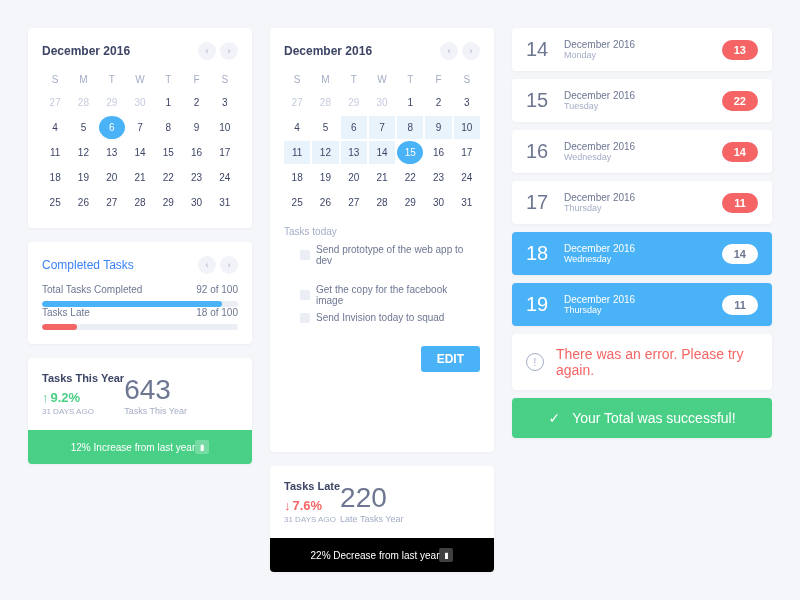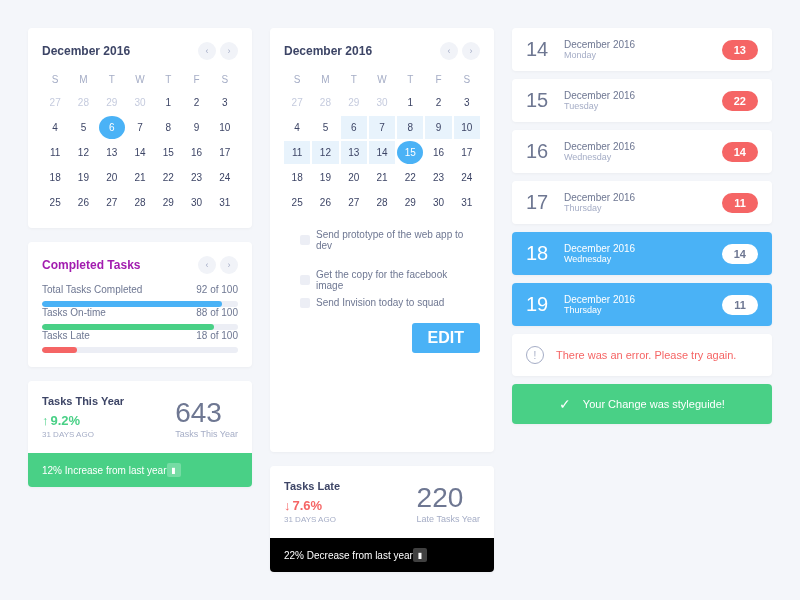--- a/index.html
+++ b/index.html
@@ -18,54 +18,54 @@
 .day{font-size:10px;color:#3d4566;padding:6px 0;border-radius:50%;cursor:pointer}
 .day.mute{color:#c5cbde}
 .day.sel{background:#4ab2f6;color:#fff}
 .range-row{background:#e8f3fc}
 .cal-grid.r2 .day{border-radius:0}
 .cal-grid.r2 .day.sel{border-radius:50%}
 .tasks-sec{margin-top:12px}
 .ts-lbl{font-size:10px;color:#a5adc6;margin-bottom:4px}
 .tsk{display:flex;align-items:center;gap:6px;font-size:10px;color:#6e7792;padding:3px 16px}
 .chk{width:10px;height:10px;background:#eceef5;border-radius:2px;flex-shrink:0}
-.edit-btn{background:#4ab2f6;color:#fff;border:none;padding:6px 16px;border-radius:3px;font-size:16px;font-weight:600;float:right;margin-top:0;cursor:pointer}
-.ct-title{font-size:12px;font-weight:700;color:#a21caf}
+.edit-btn{background:#4ab2f6;color:#fff;border:none;padding:6px 16px;border-radius:3px;font-size:12px;font-weight:600;float:right;margin-top:8px;cursor:pointer}
+.ct-title{font-size:12px;font-weight:400;color:#3b82f6}
 .bar-row{}
 .bar-lbl{display:flex;justify-content:space-between;font-size:10px;color:#6e7792;margin-bottom:6px}
 .bar-bg{height:6px;background:#eceef5;border-radius:3px;overflow:hidden}
 .bar-fill{height:100%;border-radius:3px}
 .stat-card{padding:0}
-.stat-top{padding:14px;display:flex;justify-content:space-between;align-items:flex-end}
+.stat-top{padding:14px;display:flex;align-items:flex-end}
 .stat-l{display:flex;flex-direction:column;gap:2px}
 .stat-title{font-size:11px;font-weight:600;color:#3d4566;margin-bottom:4px}
 .pct{font-size:13px;font-weight:600;display:flex;align-items:center;gap:2px}
 .pct.up{color:#49d086}
 .pct.down{color:#f56565}
 .ago{font-size:8px;color:#a5adc6}
 .big-num{font-size:28px;font-weight:400;color:#6e7792;line-height:1}
 .sub-lbl{font-size:9px;color:#a5adc6;text-align:right;margin-top:2px}
-.stat-foot{padding:10px 14px;color:#fff;font-size:10px;display:flex;justify-content:flex-start;align-items:center;border-radius:0 0 4px 4px}
+.stat-foot{padding:10px 14px;color:#fff;font-size:10px;display:flex;justify-content:center;align-items:center;border-radius:0 0 4px 4px}
 .stat-foot.green{background:#49d086}
 .stat-foot.red{background:#000000}
 .chart-icon{width:14px;height:14px;background:rgba(255,255,255,.25);border-radius:2px;display:flex;align-items:center;justify-content:center;font-size:8px}
 .date-row{background:#fff;border-radius:4px;padding:10px 14px;display:flex;align-items:center;gap:12px;box-shadow:0 1px 3px rgba(0,0,0,.04)}
 .date-row.blue{background:#4ab2f6;color:#fff}
 .dn{font-size:20px;font-weight:400;color:#6e7792;width:26px}
 .date-row.blue .dn{color:#fff}
 .dm{flex:1}
 .dm1{font-size:10px;color:#6e7792}
 .dm2{font-size:9px;color:#a5adc6}
 .date-row.blue .dm1,.date-row.blue .dm2{color:#fff}
 .badge{background:#f56565;color:#fff;padding:4px 12px;border-radius:12px;font-size:11px;font-weight:600}
 .date-row.blue .badge{background:#fff;color:#6e7792}
 .alert{background:#fff;border-radius:4px;padding:12px 14px;display:flex;align-items:center;gap:12px;box-shadow:0 1px 3px rgba(0,0,0,.04)}
 .alert.success{background:#49d086;color:#fff;justify-content:center}
 .alert-icon{width:18px;height:18px;border:1.5px solid #a5adc6;border-radius:50%;display:flex;align-items:center;justify-content:center;font-size:10px;color:#a5adc6;flex-shrink:0}
-.alert-text{font-size:11px;color:#f56565}
+.alert-text{font-size:14px;color:#f56565}
 .alert.success .alert-text{color:#fff;font-weight:500}
 .check{font-size:14px}
 .col3{gap:8px}
 </style>
 </head>
 <body>
 
 <div class="col col1">
   <div class="card">
     <div class="cal-head">
@@ -134,29 +134,20 @@
           <div class="bar-lbl">
             <span>Total Tasks Completed</span>
             <span>92 of 100</span>
           </div>
           <div class="bar-bg">
             <div class="bar-fill" style="width:92%;background:#4ab2f6"></div>
           </div>
         </div>
         <div class="bar-row">
           <div class="bar-lbl">
-            <span>Tasks On-time</span>
-            <span>88 of 100</span>
-          </div>
-          <div class="bar-bg">
-            <div class="bar-fill" style="width:88%;background:#49d086"></div>
-          </div>
-        </div>
-        <div class="bar-row">
-          <div class="bar-lbl">
             <span>Tasks Late</span>
             <span>18 of 100</span>
           </div>
           <div class="bar-bg">
             <div class="bar-fill" style="width:18%;background:#f56565"></div>
           </div>
         </div>
       </div>
   </div>
 
@@ -227,20 +218,21 @@
         <div class="day">25</div>
         <div class="day">26</div>
         <div class="day">27</div>
         <div class="day">28</div>
         <div class="day">29</div>
         <div class="day">30</div>
         <div class="day">31</div>
       </div>
     <div id="taskgroups">
         <div class="tasks-sec">
+          <div class="ts-lbl">Tasks today</div>
           <div class="tsk">
             <div class="chk"></div>
             <span>Send prototype of the web app to dev</span>
           </div>
         </div>
         <div class="tasks-sec">
           <div class="tsk">
             <div class="chk"></div>
             <span>Get the copy for the facebook image</span>
           </div>
@@ -323,15 +315,15 @@
         <div class="dm2">Thursday</div>
       </div>
       <div class="badge">11</div>
     </div>
     <div class="alert">
       <div class="alert-icon">!</div>
       <div class="alert-text">There was an error. Please try again.</div>
     </div>
     <div class="alert success">
       <span class="check">✓</span>
-      <div class="alert-text">Your Change was styleguide!</div>
+      <div class="alert-text">Your Total was successful!</div>
     </div>
   </div>
 
 </body></html>

